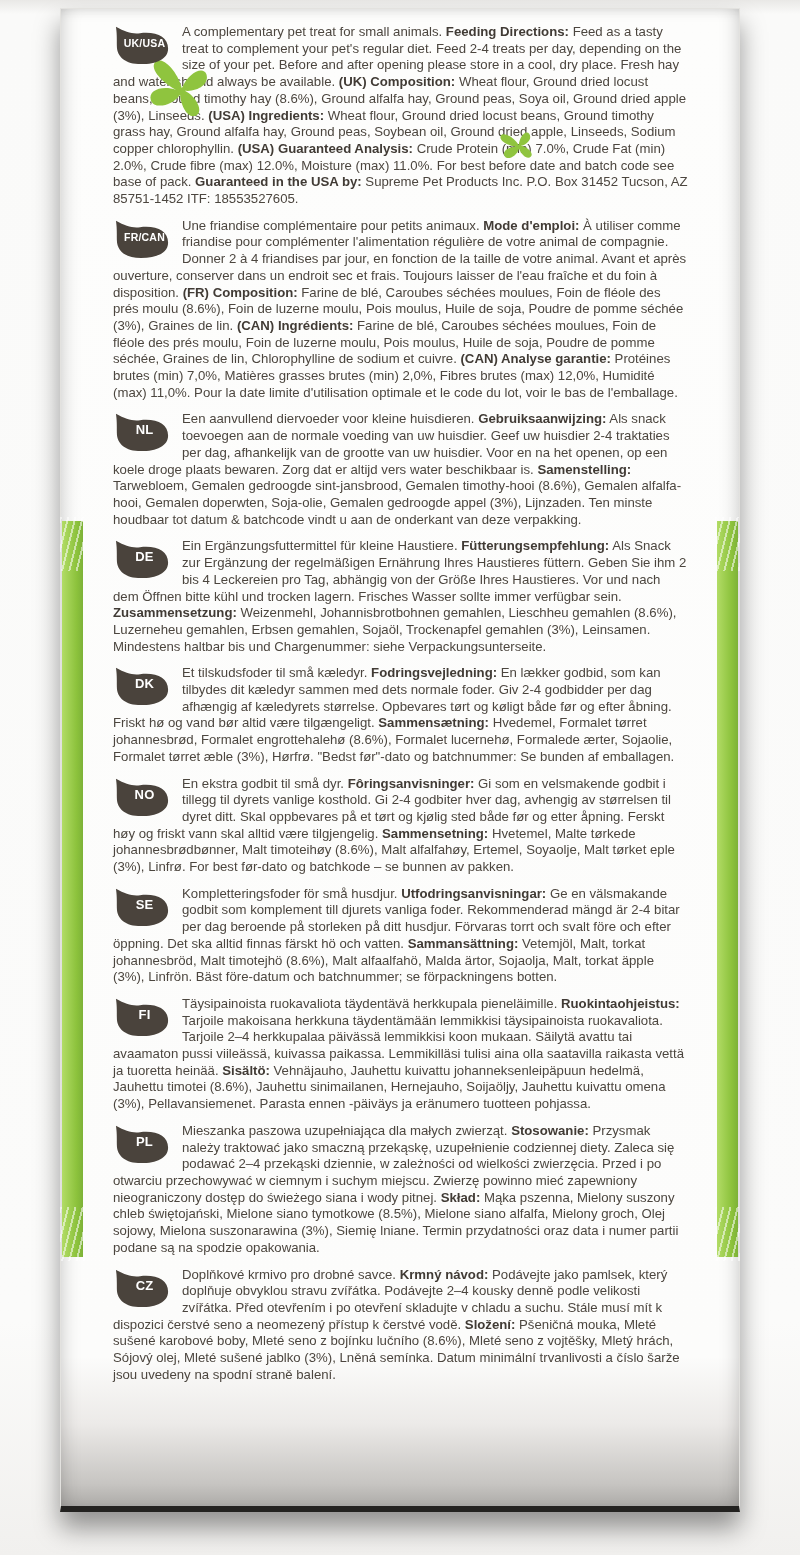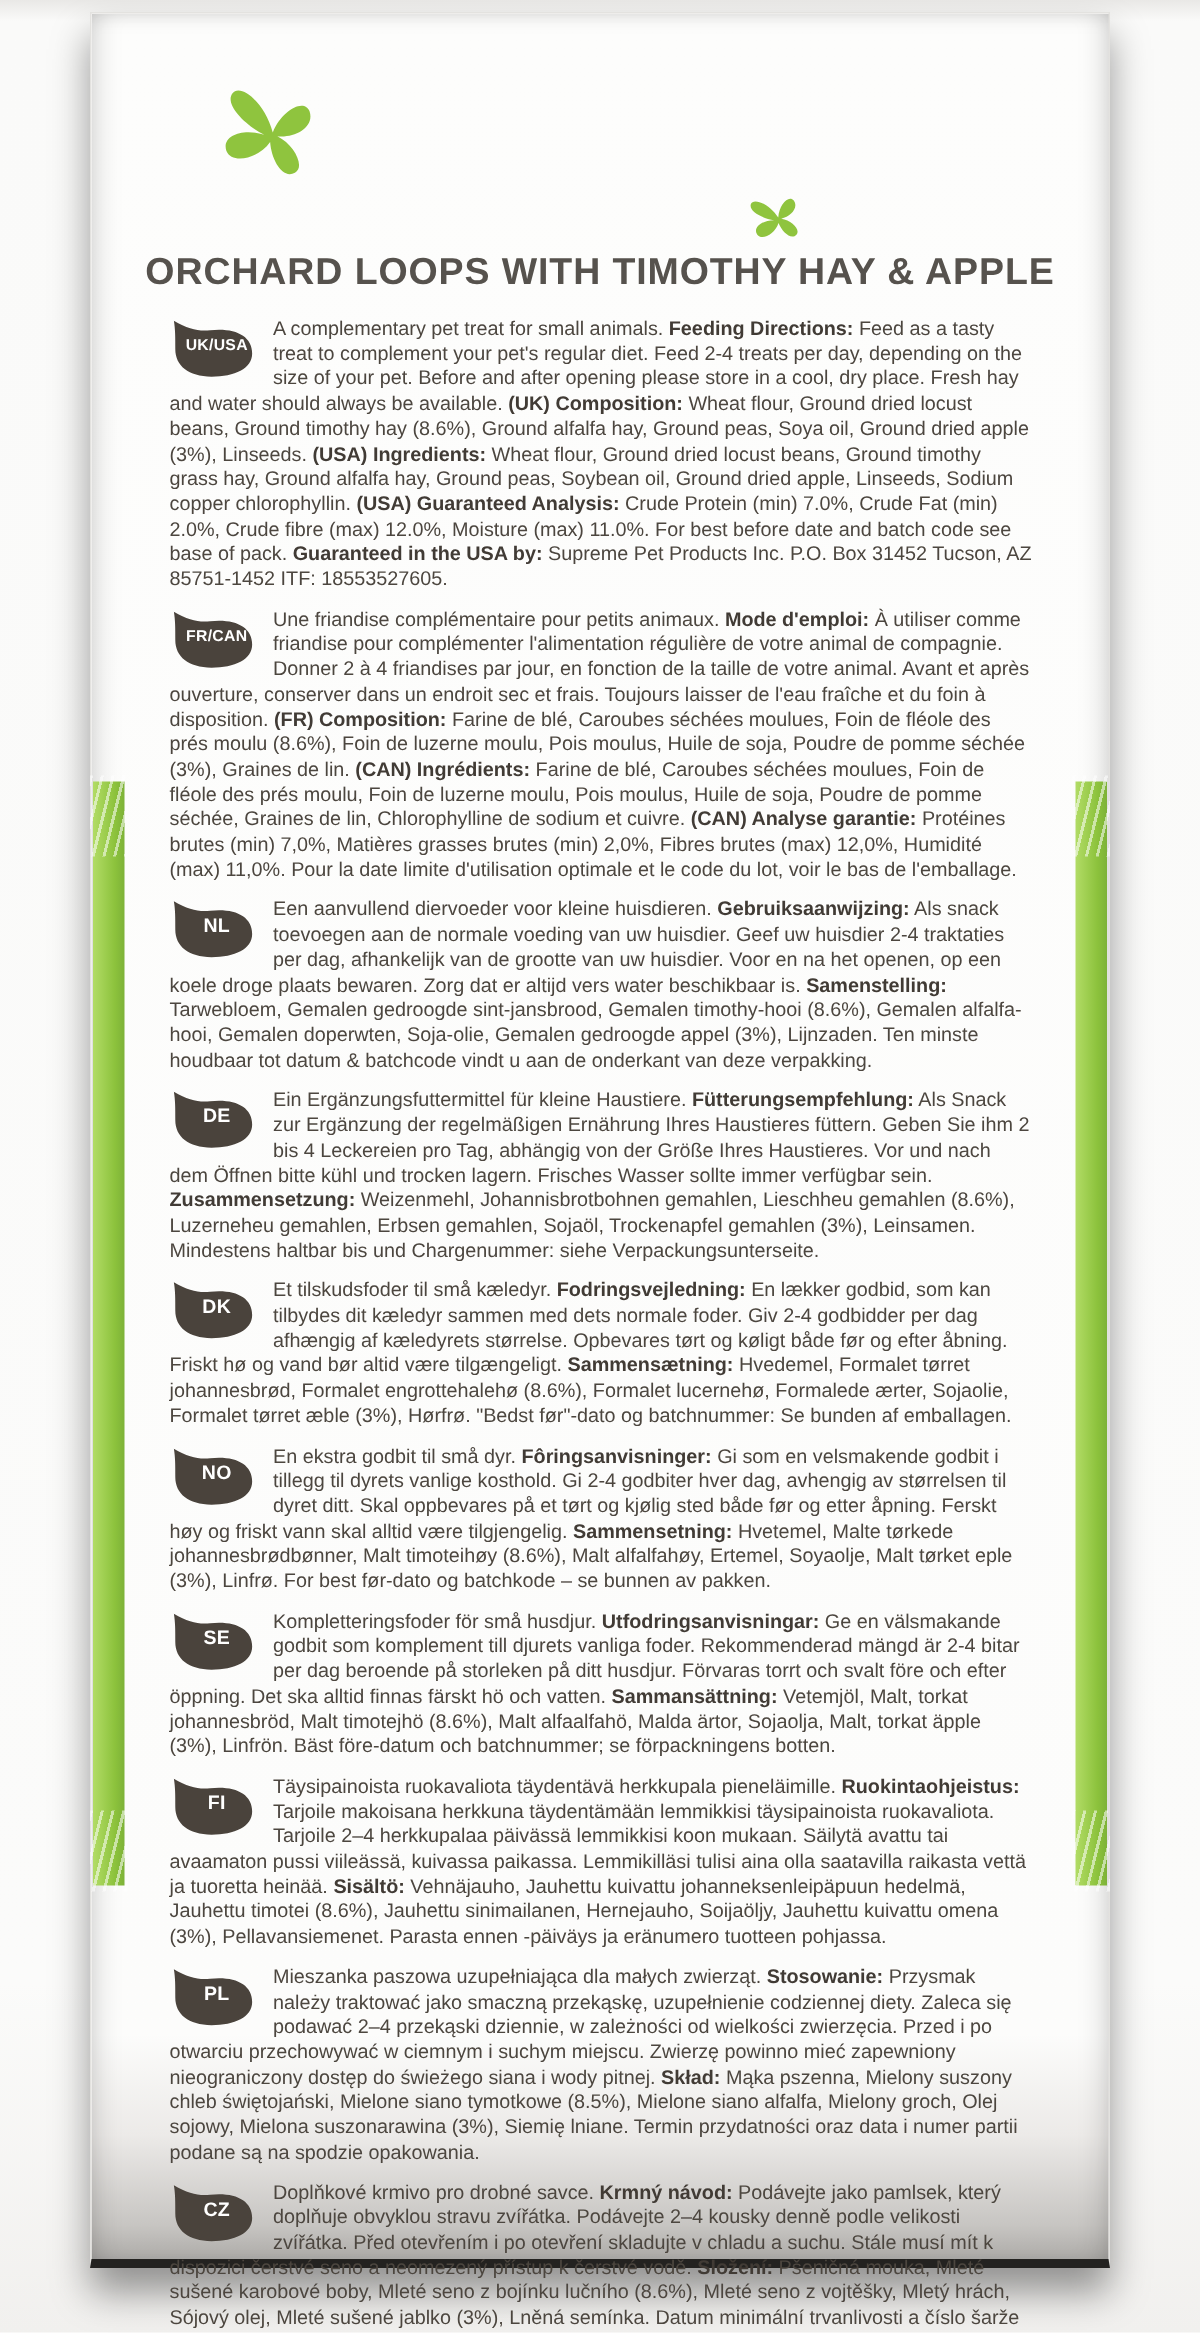--- a/index.html
+++ b/index.html
@@ -69,21 +69,20 @@
   </span>
   <span class="butterfly butterfly-sm">
     <svg viewBox="0 0 64 64">
       <path d="M33,34 C26,16 10,6 6,13 C2,20 15,31 28,36 C15,33 2,39 6,48 C10,56 26,51 32,40 C34,51 42,62 49,57 C55,53 47,40 36,36 C47,36 58,28 54,19 C50,11 37,20 33,34 Z"></path>
     </svg>
   </span>
 
   <div class="side-strip left"></div>
   <div class="side-strip right"></div>
 
-  <div class="title">ORCHARD LOOPS WITH TIMOTHY HAY &amp; APPLE</div>
 
   <div class="content">
     <div>
         <div class="section"><span class="badge"><svg viewBox="0 0 60 44" preserveAspectRatio="none">
               <path d="M3,2 C13,8 20,10 28,9 C45,7 57,13 57,26 C57,37 45,43 29,43 C13,43 4,35 4,23 C4,14 4,8 3,2 Z"></path>
             </svg><span class="badge-label small">UK/USA</span></span><span>A complementary pet treat for small animals. </span><b>Feeding Directions:</b><span> Feed as a tasty treat to complement your pet's regular diet. Feed 2-4 treats per day, depending on the size of your pet. Before and after opening please store in a cool, dry place. Fresh hay and water should always be available. </span><b>(UK) Composition:</b><span> Wheat flour, Ground dried locust beans, Ground timothy hay (8.6%), Ground alfalfa hay, Ground peas, Soya oil, Ground dried apple (3%), Linseeds. </span><b>(USA) Ingredients:</b><span> Wheat flour, Ground dried locust beans, Ground timothy grass hay, Ground alfalfa hay, Ground peas, Soybean oil, Ground dried apple, Linseeds, Sodium copper chlorophyllin. </span><b>(USA) Guaranteed Analysis:</b><span> Crude Protein (min) 7.0%, Crude Fat (min) 2.0%, Crude fibre (max) 12.0%, Moisture (max) 11.0%. For best before date and batch code see base of pack. </span><b>Guaranteed in the USA by:</b><span> Supreme Pet Products Inc. P.O. Box 31452 Tucson, AZ 85751-1452 ITF: 18553527605.</span></div>
         <div class="section"><span class="badge"><svg viewBox="0 0 60 44" preserveAspectRatio="none">
               <path d="M3,2 C13,8 20,10 28,9 C45,7 57,13 57,26 C57,37 45,43 29,43 C13,43 4,35 4,23 C4,14 4,8 3,2 Z"></path>
             </svg><span class="badge-label small">FR/CAN</span></span><span>Une friandise complémentaire pour petits animaux. </span><b>Mode d'emploi:</b><span> À utiliser comme friandise pour complémenter l'alimentation régulière de votre animal de compagnie. Donner 2 à 4 friandises par jour, en fonction de la taille de votre animal. Avant et après ouverture, conserver dans un endroit sec et frais. Toujours laisser de l'eau fraîche et du foin à disposition. </span><b>(FR) Composition:</b><span> Farine de blé, Caroubes séchées moulues, Foin de fléole des prés moulu (8.6%), Foin de luzerne moulu, Pois moulus, Huile de soja, Poudre de pomme séchée (3%), Graines de lin. </span><b>(CAN) Ingrédients:</b><span> Farine de blé, Caroubes séchées moulues, Foin de fléole des prés moulu, Foin de luzerne moulu, Pois moulus, Huile de soja, Poudre de pomme séchée, Graines de lin, Chlorophylline de sodium et cuivre. </span><b>(CAN) Analyse garantie:</b><span> Protéines brutes (min) 7,0%, Matières grasses brutes (min) 2,0%, Fibres brutes (max) 12,0%, Humidité (max) 11,0%. Pour la date limite d'utilisation optimale et le code du lot, voir le bas de l'emballage.</span></div>
         <div class="section"><span class="badge"><svg viewBox="0 0 60 44" preserveAspectRatio="none">

